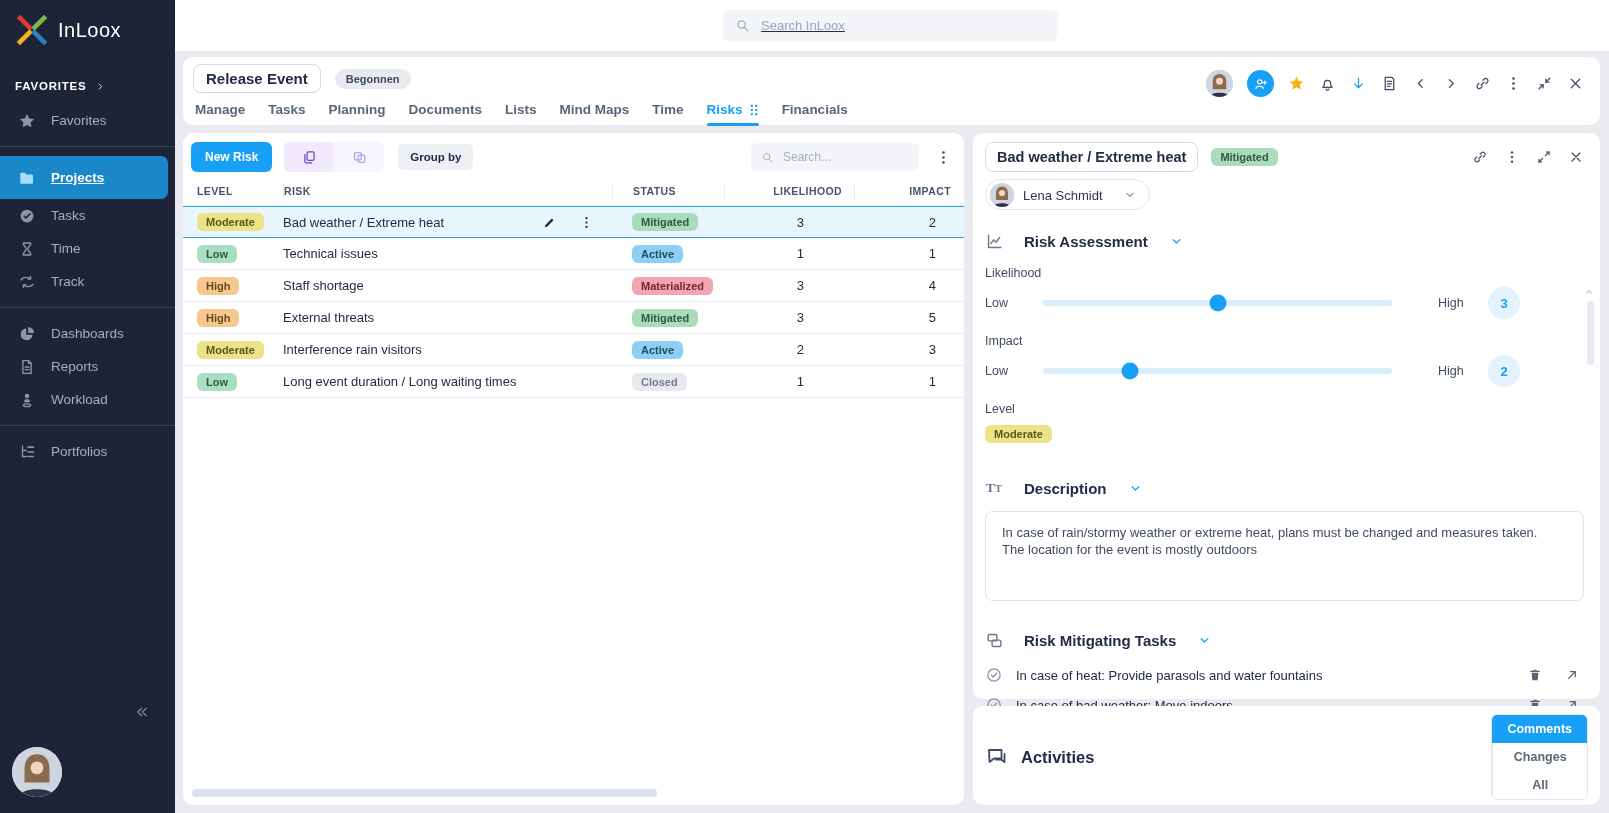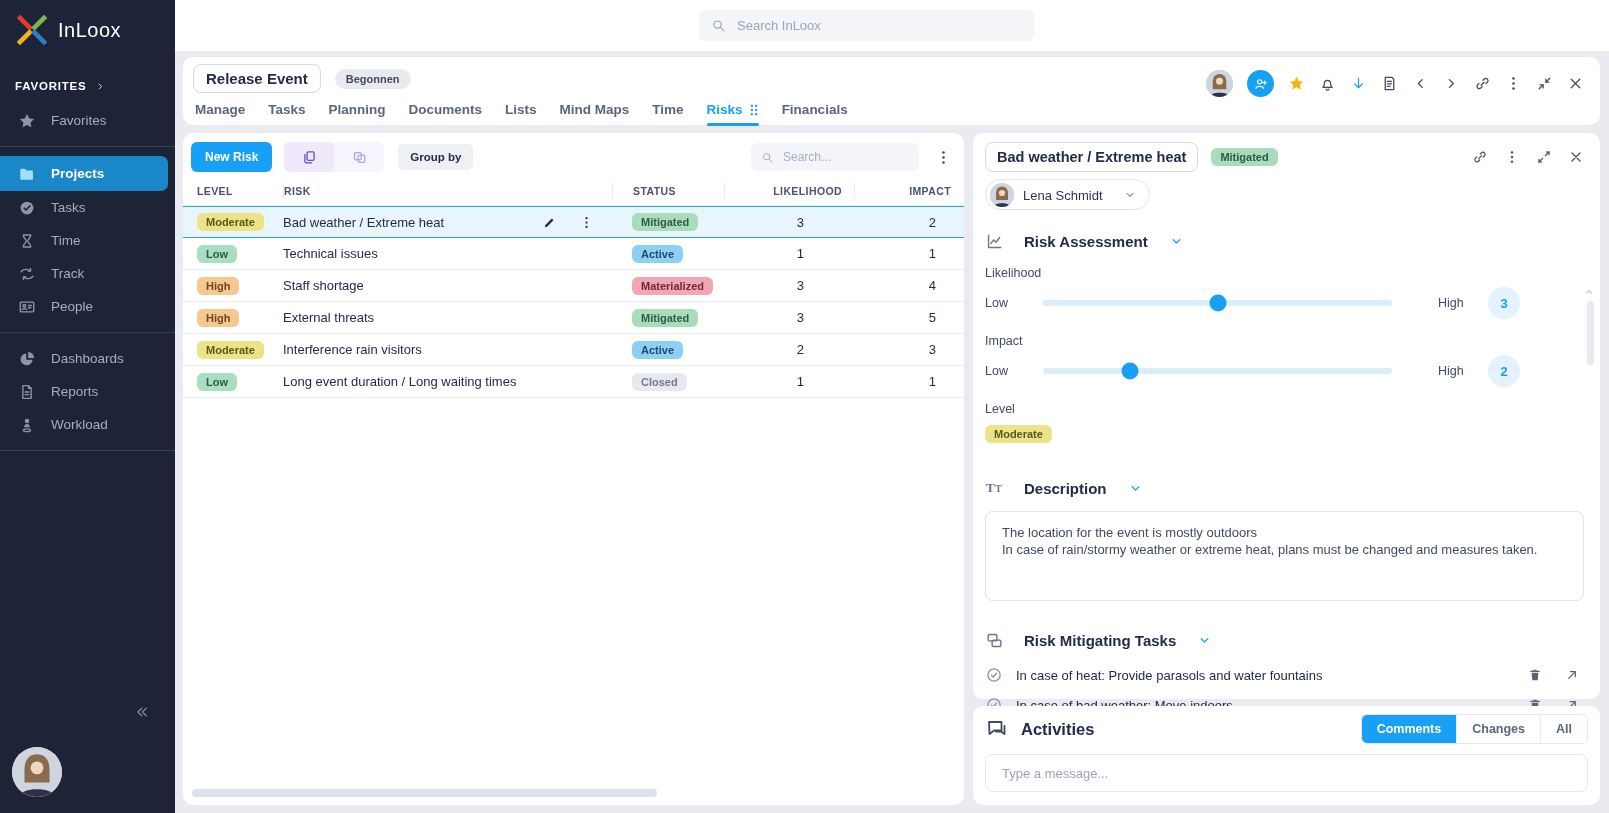--- a/index.html
+++ b/index.html
@@ -18,31 +18,31 @@
   .logo-x { width:32px; height:32px; }
   .logo-text { color:#fff; font-size:20px; letter-spacing:.5px; font-weight:400; }
   .fav-header { margin:34px 0 12px 15px; color:#fff; font-size:11.5px; font-weight:bold;
     letter-spacing:.8px; display:flex; align-items:center; gap:8px; }
   .fav-header .ico { color:#fff; }
   .nav { display:flex; flex-direction:column; }
   .nav-item { height:33px; display:flex; align-items:center; gap:15px; padding-left:18px;
     color:#a6aec0; font-size:13.5px; cursor:pointer; }
   .nav-item .ico { color:#8d95aa; width:18px; height:18px; }
   .nav-item.active { background:#1a87c9; color:#fff; font-weight:bold; width:168px;
-    height:35px; border-radius:0 7px 7px 0; }
+    height:43px; border-radius:0 7px 7px 0;text-decoration:underline; }
   .nav-item.active .ico { color:#a5ddf8; }
   .nav-divider { height:1px; background:#39415a; margin:9px 0; }
   .collapse-btn { position:absolute; right:24px; bottom:92px; color:#7d87a0; width:18px; height:18px; }
   .sidebar-avatar { position:absolute; left:12px; bottom:16px; width:50px; height:50px;
     border-radius:50%; overflow:hidden; background:#cfd5de; }
 
   
   .topbar { position:absolute; left:175px; top:0; width:1434px; height:51px; background:#fff; }
-  .top-search { position:absolute; left:524px; top:10px; width:335px; height:31px;
-    background:#f4f5f8; border-radius:6px; display:flex; align-items:center; gap:9px; padding:0 12px; }
+  .top-search { position:absolute; left:548px; top:10px; width:335px; height:31px;
+    background:#f4f5f8; border-radius:6px; display:flex; align-items:center; gap:9px; padding:0 12px;text-decoration:underline; }
   .top-search .ico { color:#9aa3b8; width:15px; height:15px; }
   .top-search input { border:none; outline:none; background:transparent; font-size:13px;
     color:#3f4a63; width:100%; font-family:inherit; }
   .top-search input::placeholder { color:#9aa3b8; }
 
   .card { position:absolute; background:#fff; border-radius:10px; }
 
   
   .header-card { left:183px; top:57px; width:1417px; height:68px; }
   .ph-top { display:flex; align-items:center; padding:7px 0 0 10px; }
@@ -143,21 +143,21 @@
   .task-actions { margin-left:auto; display:flex; align-items:center; gap:21px; color:#5a6374; padding-right:4px; }
   .task-actions .ico { width:16px; height:16px; cursor:pointer; }
   .vscroll-arrow { position:absolute; right:6px; top:76px; width:10px; height:10px; color:#c3c9d4; }
   .vscroll-thumb { position:absolute; right:6px; top:90px; width:7px; height:64px; background:#e7eaf0; border-radius:4px; }
 
   
   .activities-card { left:973px; top:706px; width:627px; height:99px; }
   .act-row { display:flex; align-items:center; padding:8px 12px 0 12px; }
   .act-row .act-ico { color:#3f4a63; width:24px; height:24px; }
   .act-title { font-size:16.5px; font-weight:bold; color:#222c49; margin-left:12px; }
-  .seg { margin-left:auto; display:flex; border:1px solid #e3e6ec; border-radius:6px; overflow:hidden; }
+  .seg { margin-left:auto; display:flex; border:1px solid #e3e6ec; border-radius:6px; overflow:hidden;flex-direction:column; }
   .seg-btn { padding:7px 15px; font-size:12.5px; font-weight:bold; color:#5a6679; background:#fff;
     border:none; border-left:1px solid #e8ebf0; font-family:inherit; cursor:pointer; }
   .seg-btn:first-child { border-left:none; }
   .seg-btn.active { background:#18a0f6; color:#fff; }
   .msg-input { margin:10px 12px 0 12px; height:38px; border:1px solid #e3e6ec; border-radius:8px;
     display:flex; align-items:center; padding:0 14px; }
   .msg-input input { border:none; outline:none; width:100%; font-size:13px; font-family:inherit; color:#3f4a63; }
   .msg-input input::placeholder { color:#9aa3b8; }
 </style>
 </head>
@@ -222,31 +222,20 @@
         <span class="ico">
           <svg viewBox="0 0 24 24" fill="none" stroke="currentColor" stroke-width="1.8" stroke-linecap="round" stroke-linejoin="round">
             <path d="M4 9c3-3.5 8-4 12-1.5"></path>
             <path d="M16.5 4.5l.5 3.2-3.2.8"></path>
             <path d="M20 15c-3 3.5-8 4-12 1.5"></path>
             <path d="M7.5 19.5l-.5-3.2 3.2-.8"></path>
           </svg>
         </span>
         <span>Track</span>
       </div>
-      <div class="nav-item">
-        <span class="ico">
-          <svg viewBox="0 0 24 24" fill="none" stroke="currentColor" stroke-width="1.8" stroke-linecap="round" stroke-linejoin="round">
-            <rect x="3" y="5.5" width="18" height="13" rx="1.5"></rect>
-            <circle cx="8.5" cy="10.5" r="1.8"></circle>
-            <path d="M5.5 15.5c.4-1.8 5.6-1.8 6 0"></path>
-            <path d="M14 10h4M14 13h3"></path>
-          </svg>
-        </span>
-        <span>People</span>
-      </div>
       <div class="nav-divider"></div>
       <div class="nav-item">
         <span class="ico">
           <svg viewBox="0 0 24 24" fill="none" stroke="currentColor" stroke-width="1.8" stroke-linecap="round" stroke-linejoin="round">
             <path d="M11 4.5a8 8 0 1 0 8.5 8.5H11z" fill="currentColor" stroke="none"></path>
             <path d="M13.5 2.5a8 8 0 0 1 8 8h-8z" fill="currentColor" stroke="none"></path>
           </svg>
         </span>
         <span>Dashboards</span>
       </div>
@@ -264,20 +253,31 @@
         <span class="ico">
           <svg viewBox="0 0 24 24" fill="none" stroke="currentColor" stroke-width="1.8" stroke-linecap="round" stroke-linejoin="round">
             <circle cx="12" cy="6.8" r="3" fill="currentColor" stroke="none"></circle>
             <path d="M12 10.5c-2.8 0-3.8 2.2-3.8 4.5h7.6c0-2.3-1-4.5-3.8-4.5z" fill="currentColor" stroke="none"></path>
             <ellipse cx="12" cy="19" rx="4.8" ry="1.9"></ellipse>
           </svg>
         </span>
         <span>Workload</span>
       </div>
       <div class="nav-divider"></div>
+      <div class="nav-item">
+        <span class="ico">
+          <svg viewBox="0 0 24 24" fill="none" stroke="currentColor" stroke-width="1.8" stroke-linecap="round" stroke-linejoin="round">
+            <path d="M6 4v14"></path>
+            <path d="M6 10h5"></path>
+            <path d="M6 18h5"></path>
+            <path d="M13.5 5.5h7M13.5 12h7M13.5 18h7" stroke-width="2.2"></path>
+          </svg>
+        </span>
+        <span>Portfolios</span>
+      </div>
     </div>
   <span class="collapse-btn ico">
       <svg viewBox="0 0 24 24" fill="none" stroke="currentColor" stroke-width="1.8" stroke-linecap="round" stroke-linejoin="round">
         <path d="M11.5 7l-5 5 5 5M17.5 7l-5 5 5 5"></path>
       </svg>
     </span>
   <div class="sidebar-avatar">
     <svg viewBox="0 0 24 24">
         <rect width="24" height="24" fill="#cfd5de"></rect>
         <path d="M12 3.5c-4.2 0-6 3.2-6 7.2V17h12v-6.3c0-4-1.8-7.2-6-7.2z" fill="#8a6b4f"></path>
@@ -648,22 +648,22 @@
           </svg>
         </span>
       <span>Description</span>
       <span class="ico chev">
           <svg viewBox="0 0 24 24" fill="none" stroke="currentColor" stroke-width="1.8" stroke-linecap="round" stroke-linejoin="round">
             <path d="M6 8.8l6 6 6-6" stroke-width="2.6"></path>
           </svg>
         </span>
     </div>
     <div class="desc-box">
+      <div>In case of rain/stormy weather or extreme heat, plans must be changed and measures taken.</div>
       <div>The location for the event is mostly outdoors</div>
-      <div>In case of rain/stormy weather or extreme heat, plans must be changed and measures taken.</div>
     </div>
 
     <div class="sec-head" style="margin-top:30px;">
       <span class="ico sec-ico">
           <svg viewBox="0 0 24 24" fill="none" stroke="currentColor" stroke-width="1.8" stroke-linecap="round" stroke-linejoin="round">
             <rect x="4" y="4.5" width="11" height="8" rx="1.5"></rect>
             <rect x="9" y="11.5" width="11" height="8" rx="1.5"></rect>
           </svg>
         </span>
       <span>Risk Mitigating Tasks</span>

